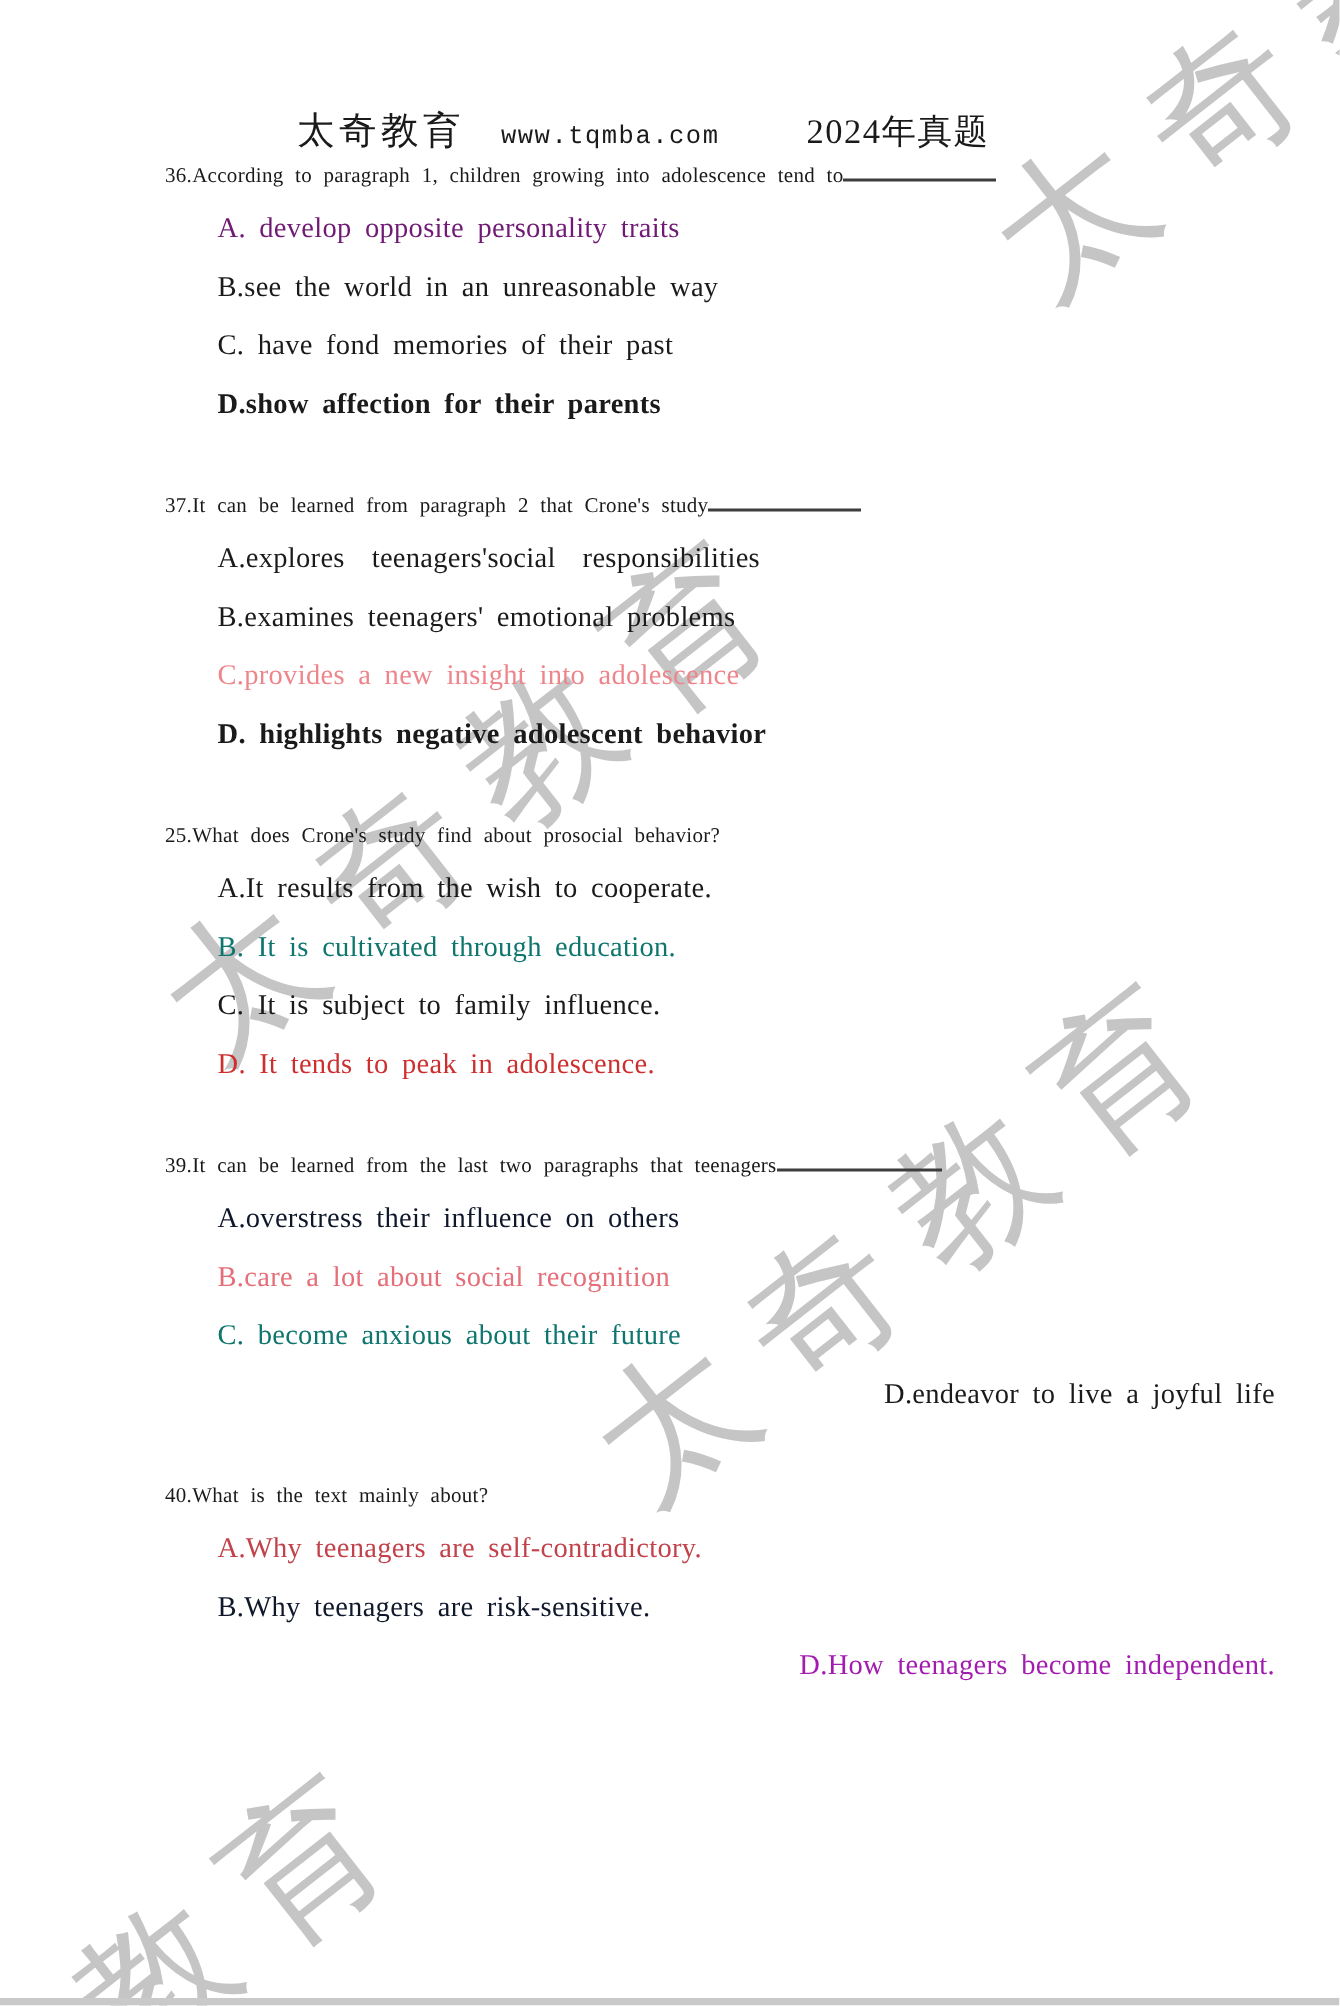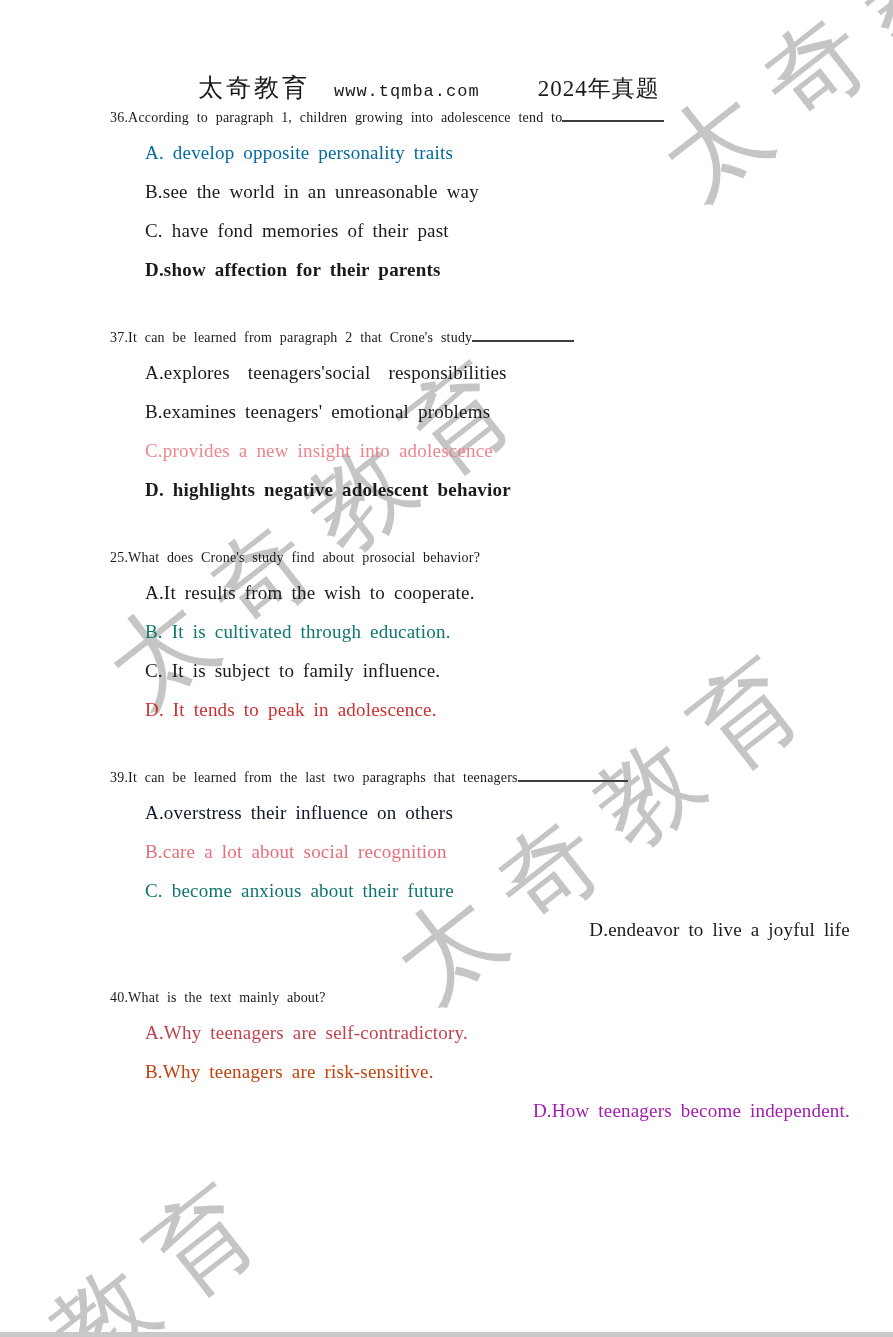--- a/index.html
+++ b/index.html
@@ -101,21 +101,21 @@
     <div class="doc-header">
       <span class="brand">太奇教育</span>
       <span class="site">www.tqmba.com</span>
       <span class="edition">2024年真题</span>
     </div>
 
     <section class="question">
       <div class="stem">
         <span>36.According to paragraph 1, children growing into adolescence tend to</span><span class="blank"></span>
       </div>
-      <div class="option" style="color: #0369a1;">A. develop opposite personality traits</div>
+      <div class="option" style="color: #701a75;">A. develop opposite personality traits</div>
       <div class="option" style="color: rgb(26, 26, 26);">B.see the world in an unreasonable way</div>
       <div class="option" style="color: rgb(26, 26, 26);">C. have fond memories of their past</div>
       <div class="option" style="color: rgb(26, 26, 26); font-weight: bold;">D.show affection for their parents</div>
     </section>
 
     <section class="question">
       <div class="stem">
         <span>37.It can be learned from paragraph 2 that Crone's study</span><span class="blank"></span>
       </div>
       <div class="option" style="word-spacing: 13px; color: rgb(26, 26, 26);">A.explores teenagers'social responsibilities</div>
@@ -142,20 +142,20 @@
       <div class="option" style="color: rgb(230, 110, 121);">B.care a lot about social recognition</div>
       <div class="option" style="color: #0f766e;">C. become anxious about their future</div>
       <div class="option" style="color: rgb(26, 26, 26); text-align: right;">D.endeavor to live a joyful life</div>
     </section>
 
     <section class="question">
       <div class="stem">
         <span>40.What is the text mainly about?</span>
       </div>
       <div class="option" style="color: rgb(194, 66, 76);">A.Why teenagers are self-contradictory.</div>
-      <div class="option" style="color: #c2410c;">B.Why teenagers are risk-sensitive.</div>
+      <div class="option" style="color: #0f172a;">B.Why teenagers are risk-sensitive.</div>
       <div class="option" style="color: #a21caf; text-align: right;">D.How teenagers become independent.</div>
     </section>
 
   </div>
 
   <div class="bottom-edge"></div>
 </div>
 
 </body></html>

